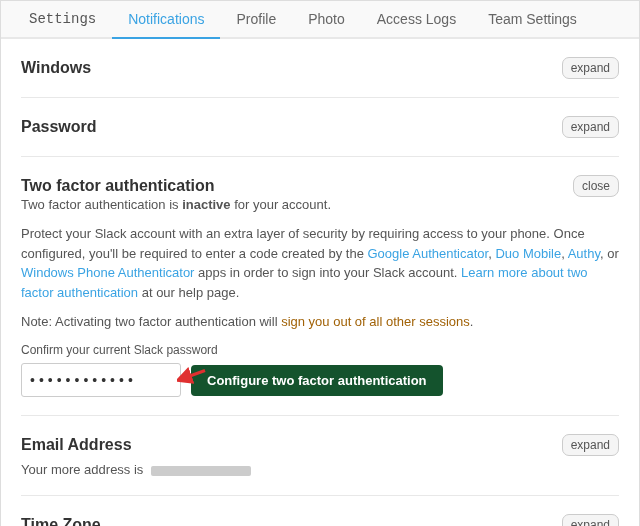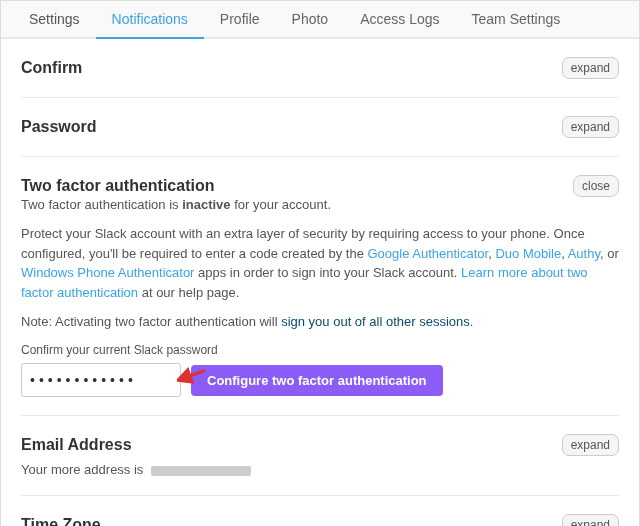--- a/index.html
+++ b/index.html
@@ -33,20 +33,21 @@
       border-bottom: 2px solid transparent;
       margin-bottom: -2px;
     }
     .tab.active {
       color: #3aa3e3;
       border-bottom: 2px solid #3aa3e3;
       font-weight: 400;
     }
     .tab.settings {
       color: #555;
+      font-family: Liberation Mono, monospace;
     }
 
     
     .content {
       padding: 0 20px 20px 20px;
     }
 
     
     .section {
       padding: 18px 0;
@@ -138,21 +139,21 @@
       border: 1px solid #ccc;
       border-radius: 3px;
       padding: 6px 8px;
       font-size: 14px;
       background: #fff;
       color: #333;
       letter-spacing: 4px;
     }
 
     .configure-btn {
-      background: #8b5cf6;
+      background: #14532d;
       color: #fff;
       border: none;
       padding: 8px 16px;
       border-radius: 4px;
       font-size: 13px;
       font-weight: 600;
       cursor: pointer;
     }
 
     
@@ -182,21 +183,21 @@
     <a class="tab">Profile</a>
     <a class="tab">Photo</a>
     <a class="tab">Access Logs</a>
     <a class="tab">Team Settings</a>
   </div>
 
   <div class="content">
 
     <div class="section">
       <div class="section-header">
-        <span class="section-title">Confirm</span>
+        <span class="section-title">Windows</span>
         <button class="expand-btn">expand</button>
       </div>
     </div>
 
     <div class="section">
       <div class="section-header">
         <span class="section-title">Password</span>
         <button class="expand-btn">expand</button>
       </div>
     </div>
@@ -207,21 +208,21 @@
         <button class="close-btn">close</button>
       </div>
       <div class="tfa-content">
         <p class="tfa-status">
           <span>Two factor authentication is </span><strong>inactive</strong><span> for your account.</span>
         </p>
         <p class="tfa-description">
           <span>Protect your Slack account with an extra layer of security by requiring access to your phone. Once configured, you'll be required to enter a code created by the </span><a style="color: rgb(58, 163, 227); text-decoration: none;">Google Authenticator</a><span>, </span><a style="color: rgb(58, 163, 227); text-decoration: none;">Duo Mobile</a><span>, </span><a style="color: rgb(58, 163, 227); text-decoration: none;">Authy</a><span>, or </span><a style="color: rgb(58, 163, 227); text-decoration: none;">Windows Phone Authenticator</a><span> apps in order to sign into your Slack account. </span><a style="color: rgb(58, 163, 227); text-decoration: none;">Learn more about two factor authentication</a><span> at our help page.</span>
         </p>
         <p class="tfa-note">
-          <span>Note: Activating two factor authentication will </span><a style="color: #0c4a6e; text-decoration: none;">sign you out of all other sessions</a><span>.</span>
+          <span>Note: Activating two factor authentication will </span><a style="color: #a16207; text-decoration: none;">sign you out of all other sessions</a><span>.</span>
         </p>
         <div class="confirm-label">Confirm your current Slack password</div>
         <div class="confirm-row">
           <div style="position:relative; display:inline-block;">
             <input type="password" class="password-input" value="••••••••••••" style="">
             
             <div style="position:absolute; right:-28px; top:50%; transform:translateY(-50%); pointer-events:none;">
               <svg width="32" height="28" viewBox="0 0 32 28">
                 <defs>
                   <marker id="arrowhead" markerWidth="6" markerHeight="6" refX="3" refY="3" orient="auto">

